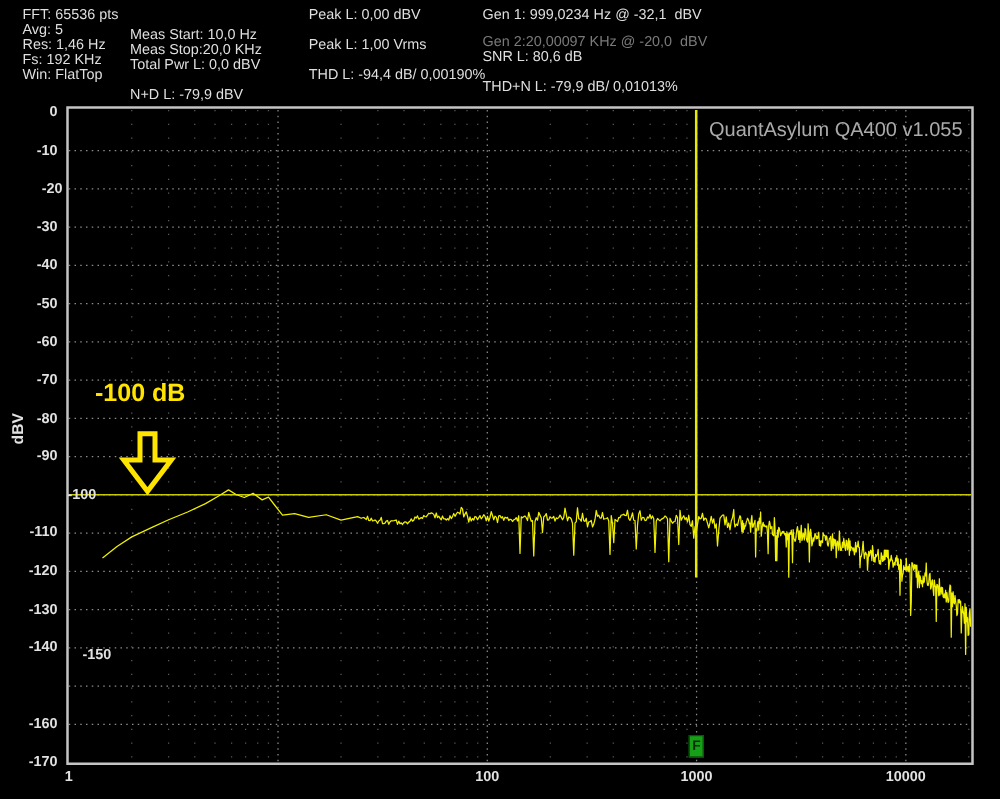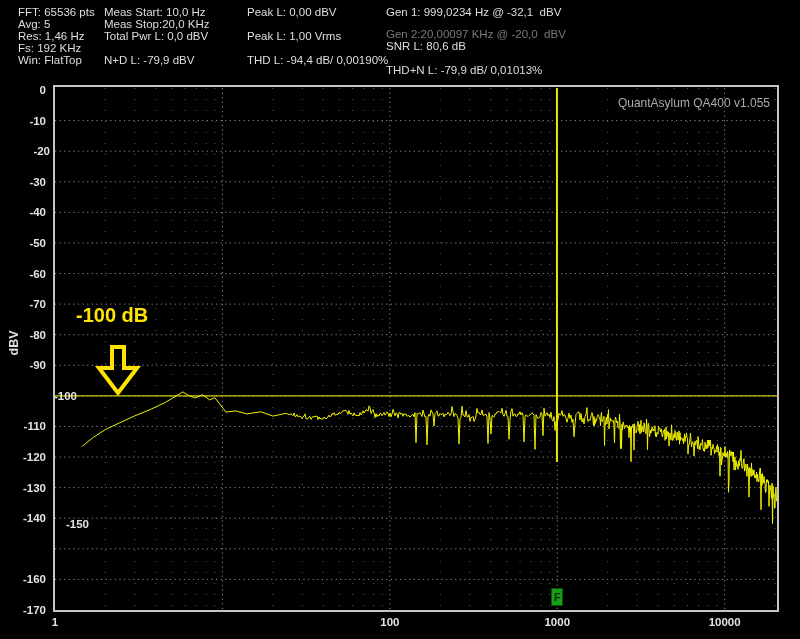--- a/index.html
+++ b/index.html
@@ -3,30 +3,30 @@
 <meta charset="utf-8">
 <style>
   html,body{margin:0;padding:0;background:#000;}
   #app{position:relative;width:800px;height:637px;background:#000;overflow:hidden;
        font-family:"Liberation Sans",sans-serif;}
   
   #hdr{position:absolute;left:0;top:0;width:800px;height:80px;}
   .hcol{position:absolute;top:6px;font-size:11.5px;line-height:12px;color:#dfdfdf;white-space:pre;}
   .hrow{height:12px;}
   .hrow.dim{color:#7a7a7a;margin-top:10px;}
-  #hcol0{left:18px;} #hcol1{left:104px;} #hcol2{left:247px;} #hcol3{left:386px;}
+  #hcol0{left:18px;} #hcol1{left:104px;margin-top:16px;} #hcol2{left:247px;} #hcol3{left:386px;}
   
   #plot-wrap{position:absolute;left:0;top:0;width:800px;height:639px;}
   #plot-svg{position:absolute;left:0;top:0;}
   .tick{position:absolute;font-size:11.5px;font-weight:bold;color:#e2e2e2;}
   .ytick{width:46px;text-align:right;height:12px;line-height:12px;}
   .xtick{width:60px;text-align:center;height:13px;line-height:13px;}
   #ylabel{position:absolute;left:-4px;top:336px;width:36px;text-align:center;
           transform:rotate(-90deg);font-size:12.5px;font-weight:bold;color:#e2e2e2;}
-  #watermark{position:absolute;right:30px;top:96px;font-size:12px;color:#ababab;}
+  #watermark{position:absolute;right:30px;top:96px;font-size:16px;color:#ababab;}
   #annotation{position:absolute;left:76px;top:304px;font-size:20px;font-weight:bold;color:#ffe400;}
   #marker-f{position:absolute;top:588px;width:12px;height:18px;background:#17a017;
             border:1px solid #0a520a;box-sizing:border-box;color:#052e05;font-size:11px;
             font-weight:bold;text-align:center;line-height:16px;}
 </style>
 </head>
 <body>
 
 <div id="app">
 

